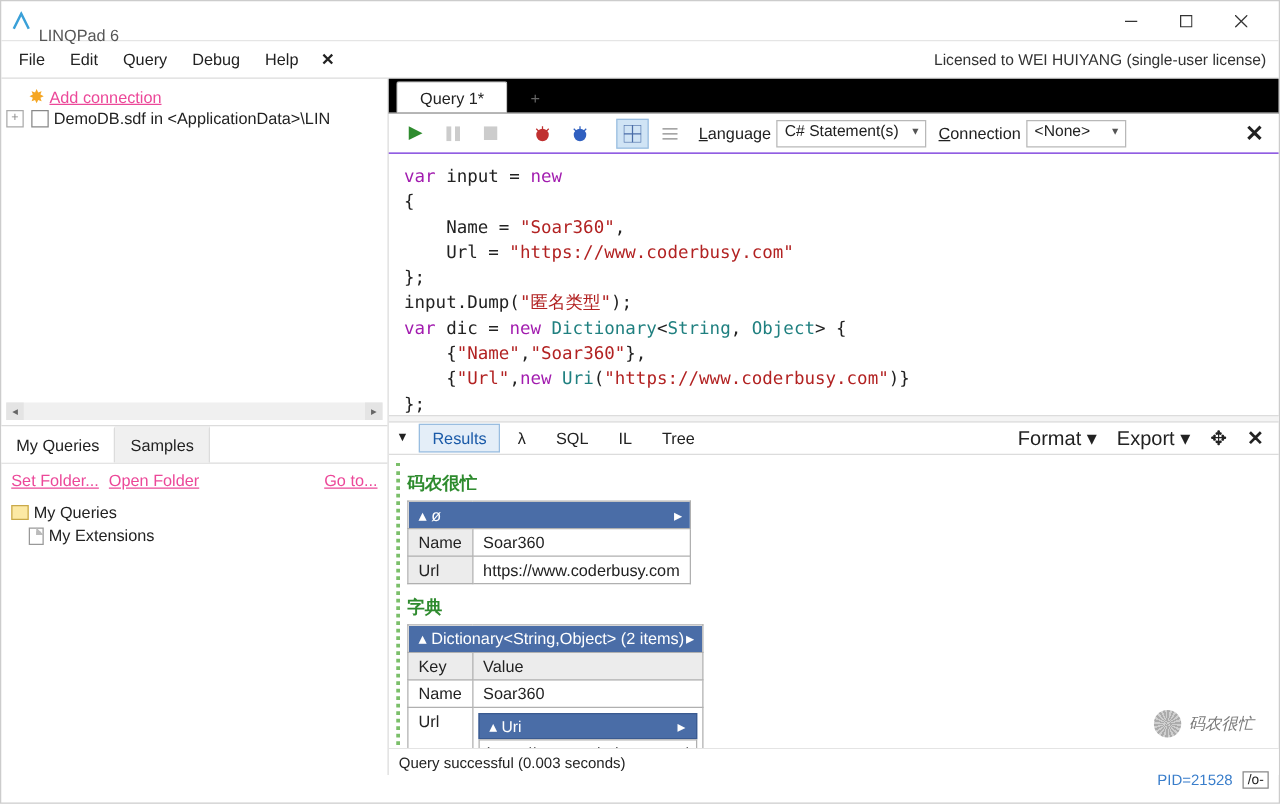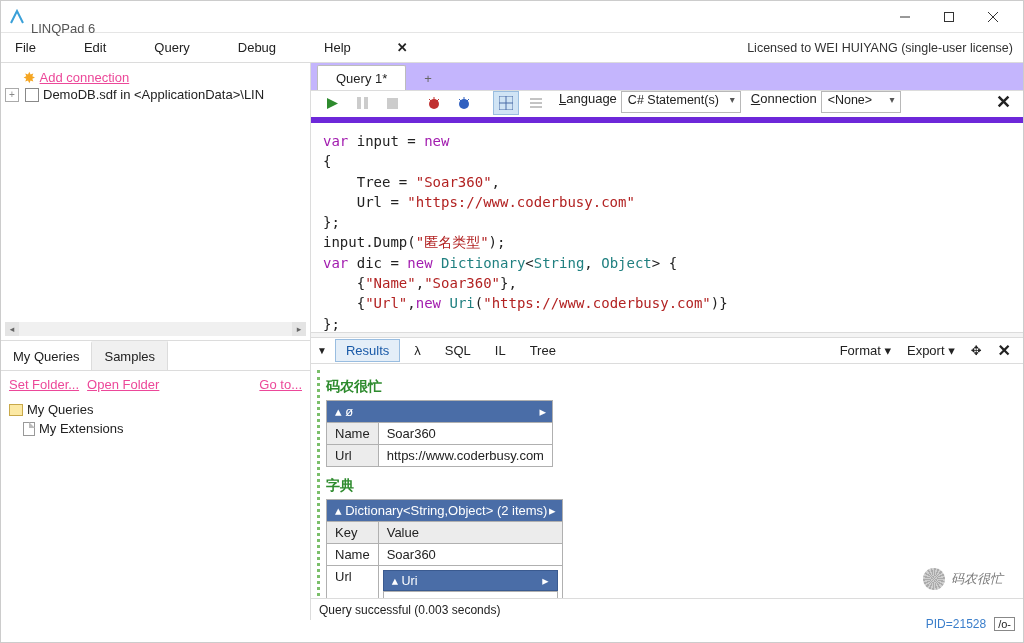--- a/index.html
+++ b/index.html
@@ -2,21 +2,21 @@
 <html><head>
 <meta charset="utf-8">
 <style>
 * { box-sizing: border-box; margin: 0; padding: 0; }
 body { font-family: "Segoe UI", Tahoma, sans-serif; font-size: 13px; color: #222; background: #fff; width: 1024px; height: 643px; overflow: hidden; border: 1px solid #ccc; }
 .titlebar { height: 32px; display: flex; align-items: center; padding: 0 8px; border-bottom: 1px solid #e5e5e5; }
 .titlebar .logo { width: 16px; height: 16px; margin-right: 6px; }
 .titlebar .title { flex: 0 0 auto; color: #555; margin-top: 24px; }
 .titlebar .spacer { flex: 1; }
 .winbtn { width: 44px; height: 30px; display: flex; align-items: center; justify-content: center; color: #444; }
-.menubar { height: 30px; display: flex; align-items: center; padding: 0 4px; border-bottom: 1px solid #dcdcdc; gap: 28px; }
+.menubar { height: 30px; display: flex; align-items: center; padding: 0 4px; border-bottom: 1px solid #dcdcdc; }
 .menubar .menuitem { padding: 5px 10px; cursor: default; }
 .menubar .close-x { padding: 0 8px; font-weight: bold; }
 .menubar .license { margin-left: auto; color: #333; font-size: 12.5px; padding-right: 6px; }
 .main { display: flex; height: calc(100% - 62px - 22px); }
 .leftcol { width: 310px; display: flex; flex-direction: column; border-right: 1px solid #dcdcdc; }
 .connpane { flex: 0 0 auto; height: 278px; overflow: hidden; padding: 6px 4px; border-bottom: 1px solid #dcdcdc; position: relative; }
 .tree-row { display: flex; align-items: center; padding: 1px 0; font-size: 13px; }
 .tree-icon { width: 14px; height: 14px; display: inline-flex; align-items: center; justify-content: center; margin-right: 2px; font-size: 10px; color: #888; border: 1px solid #aaa; }
 .star { color: #f5a623; font-size: 15px; margin: 0 4px; line-height: 1; }
 .link { color: #ec4899; text-decoration: underline; cursor: pointer; }
@@ -29,24 +29,24 @@
 .tab.active { border-top: 2px solid #fff; font-weight: 500; }
 .tab.inactive { background: #f0f0f0; }
 .queries-links { padding: 6px 8px; display: flex; gap: 8px; font-size: 13px; }
 .queries-links .right { margin-left: auto; }
 .tree2 { padding: 2px 8px; }
 .tree2 .row { display: flex; align-items: center; padding: 2px 0; }
 .folder { width: 14px; height: 12px; background: #fce9a4; border: 1px solid #c9a94a; margin-right: 4px; }
 .csfile { width: 12px; height: 14px; background: #fff; border: 1px solid #999; margin-right: 4px; position: relative; }
 .csfile::after { content: ""; position: absolute; right: -1px; top: -1px; border: 3px solid transparent; border-left-color: #bbb; border-bottom-color: #bbb; }
 .rightcol { flex: 1; display: flex; flex-direction: column; min-width: 0; position: relative; }
-.tabstrip { height: 28px; display: flex; align-items: flex-end; padding-left: 6px; border-bottom: 1px solid #dcdcdc; background: #c4b5fd; }
+.tabstrip { height: 28px; display: flex; align-items: flex-end; padding-left: 6px; border-bottom: 1px solid #dcdcdc; background: #000000; }
 .qtab { padding: 5px 18px 4px; border: 1px solid #bcbcbc; border-bottom: none; border-radius: 2px 2px 0 0; background: #fff; margin-right: 4px; font-size: 13px; }
 .addtab { padding: 4px 14px; color: #666; cursor: default; }
-.toolbar { height: 32px; display: flex; gap: 4px; padding: 0 8px; border-bottom: 6px solid #6d28d9; }
+.toolbar { height: 32px; display: flex; align-items: center; gap: 4px; padding: 0 8px; border-bottom: 1px solid #6d28d9; }
 .tbtn { width: 26px; height: 24px; display: flex; align-items: center; justify-content: center; border: 1px solid transparent; }
 .play { color: #2e8b2e; }
 .disabled { color: #bbb; }
 .bug-red { color: #c03030; }
 .bug-blue { color: #3060c0; }
 .grid-on { background: #d0e4f5; border: 1px solid #99bde0 !important; }
 .lbl { margin-left: 6px; }
 .lbl u { text-decoration: underline; }
 .dropdown { border: 1px solid #b8b8b8; height: 22px; padding: 1px 20px 1px 6px; background: #fff; position: relative; min-width: 120px; font-size: 12.5px; }
 .dropdown::after { content: "▾"; position: absolute; right: 5px; top: 2px; color: #555; font-size: 10px; }
@@ -54,21 +54,21 @@
 .editor { flex: 1; min-height: 0; overflow: auto; padding: 8px 12px; font-family: Consolas, monospace; font-size: 14px; line-height: 1.45; white-space: pre; }
 .kw { color: #a21caf; }
 .str { color: #b22222; }
 .type { color: #208080; }
 .splitter { height: 6px; background: #f4f4f4; border-top: 1px solid #dcdcdc; border-bottom: 1px solid #dcdcdc; }
 .results-tabrow { height: 26px; display: flex; align-items: center; border-bottom: 1px solid #dcdcdc; padding: 0 6px; gap: 4px; }
 .collapse-tri { font-size: 10px; margin-right: 4px; }
 .rtab { padding: 3px 10px; font-size: 13px; cursor: default; text-align: center; }
 .rtab.active { background: #e4eef8; border: 1px solid #99bde0; color: #1a5aa8; }
 .results-tabrow .rspacer { flex: 1; }
-.rbtn { padding: 2px 6px; font-size: 13px; }
+.rbtn { padding: 2px 6px; font-size: 16px; }
 .results { flex: 1.2; overflow: auto; padding: 6px 6px; border-left: 3px dotted #7bbf6a; margin: 6px; }
 .dump-title { color: #2e8b2e; font-weight: bold; font-size: 14px; margin: 2px 0 4px; }
 .dump-table { border-collapse: collapse; margin-bottom: 10px; }
 .dump-table th, .dump-table td { border: 1px solid #b0b0b0; padding: 3px 8px; font-size: 13px; text-align: left; font-weight: normal; }
 .dump-table .hdr { background: #4a6da7; color: #fff; font-weight: 500; }
 .dump-table .colname { background: #ececec; }
 .nested { }
 .nested .hdr2 { background: #4a6da7; color: #fff; padding: 2px 8px; border: 1px solid #3a5a90; font-size: 12.5px; display: flex; align-items: center; }
 .nested .body { border: 1px solid #b0b0b0; padding: 3px 6px; background: #fff; font-size: 13px; }
 .statusbar { position: absolute; left: 0; right: 0; bottom: 0; height: 22px; border-top: 1px solid #dcdcdc; display: flex; align-items: center; padding: 0 8px; font-size: 12px; background: #fff; }
@@ -216,21 +216,21 @@
         </div>
       <span class="lbl"><u>L</u><span>anguage</span></span>
       <div class="dropdown"><span>C# Statement(s)</span></div>
       <span class="lbl"><u>C</u><span>onnection</span></span>
       <div class="dropdown" style="min-width:80px"><span>&lt;None&gt;</span></div>
       <div class="close-big">✕</div>
     </div>
 
     <div class="editor"><span class="kw">var</span><span> input = </span><span class="kw">new</span>
 <span>{</span>
-<span>    Tree = </span><span class="str">"Soar360"</span><span>,</span>
+<span>    Name = </span><span class="str">"Soar360"</span><span>,</span>
 <span>    Url = </span><span class="str">"https://www.coderbusy.com"</span>
 <span>};</span>
 <span>input.Dump(</span><span class="str">"匿名类型"</span><span>);</span>
 <span class="kw">var</span><span> dic = </span><span class="kw">new</span><span class="type"> Dictionary</span><span>&lt;</span><span class="type">String</span><span>, </span><span class="type">Object</span><span>&gt; {</span>
 <span>    {</span><span class="str">"Name"</span><span>,</span><span class="str">"Soar360"</span><span>},</span>
 <span>    {</span><span class="str">"Url"</span><span>,</span><span class="kw">new</span><span class="type"> Uri</span><span>(</span><span class="str">"https://www.coderbusy.com"</span><span>)}</span>
 <span>};</span>
 </div>
 
     <div class="splitter"></div>

